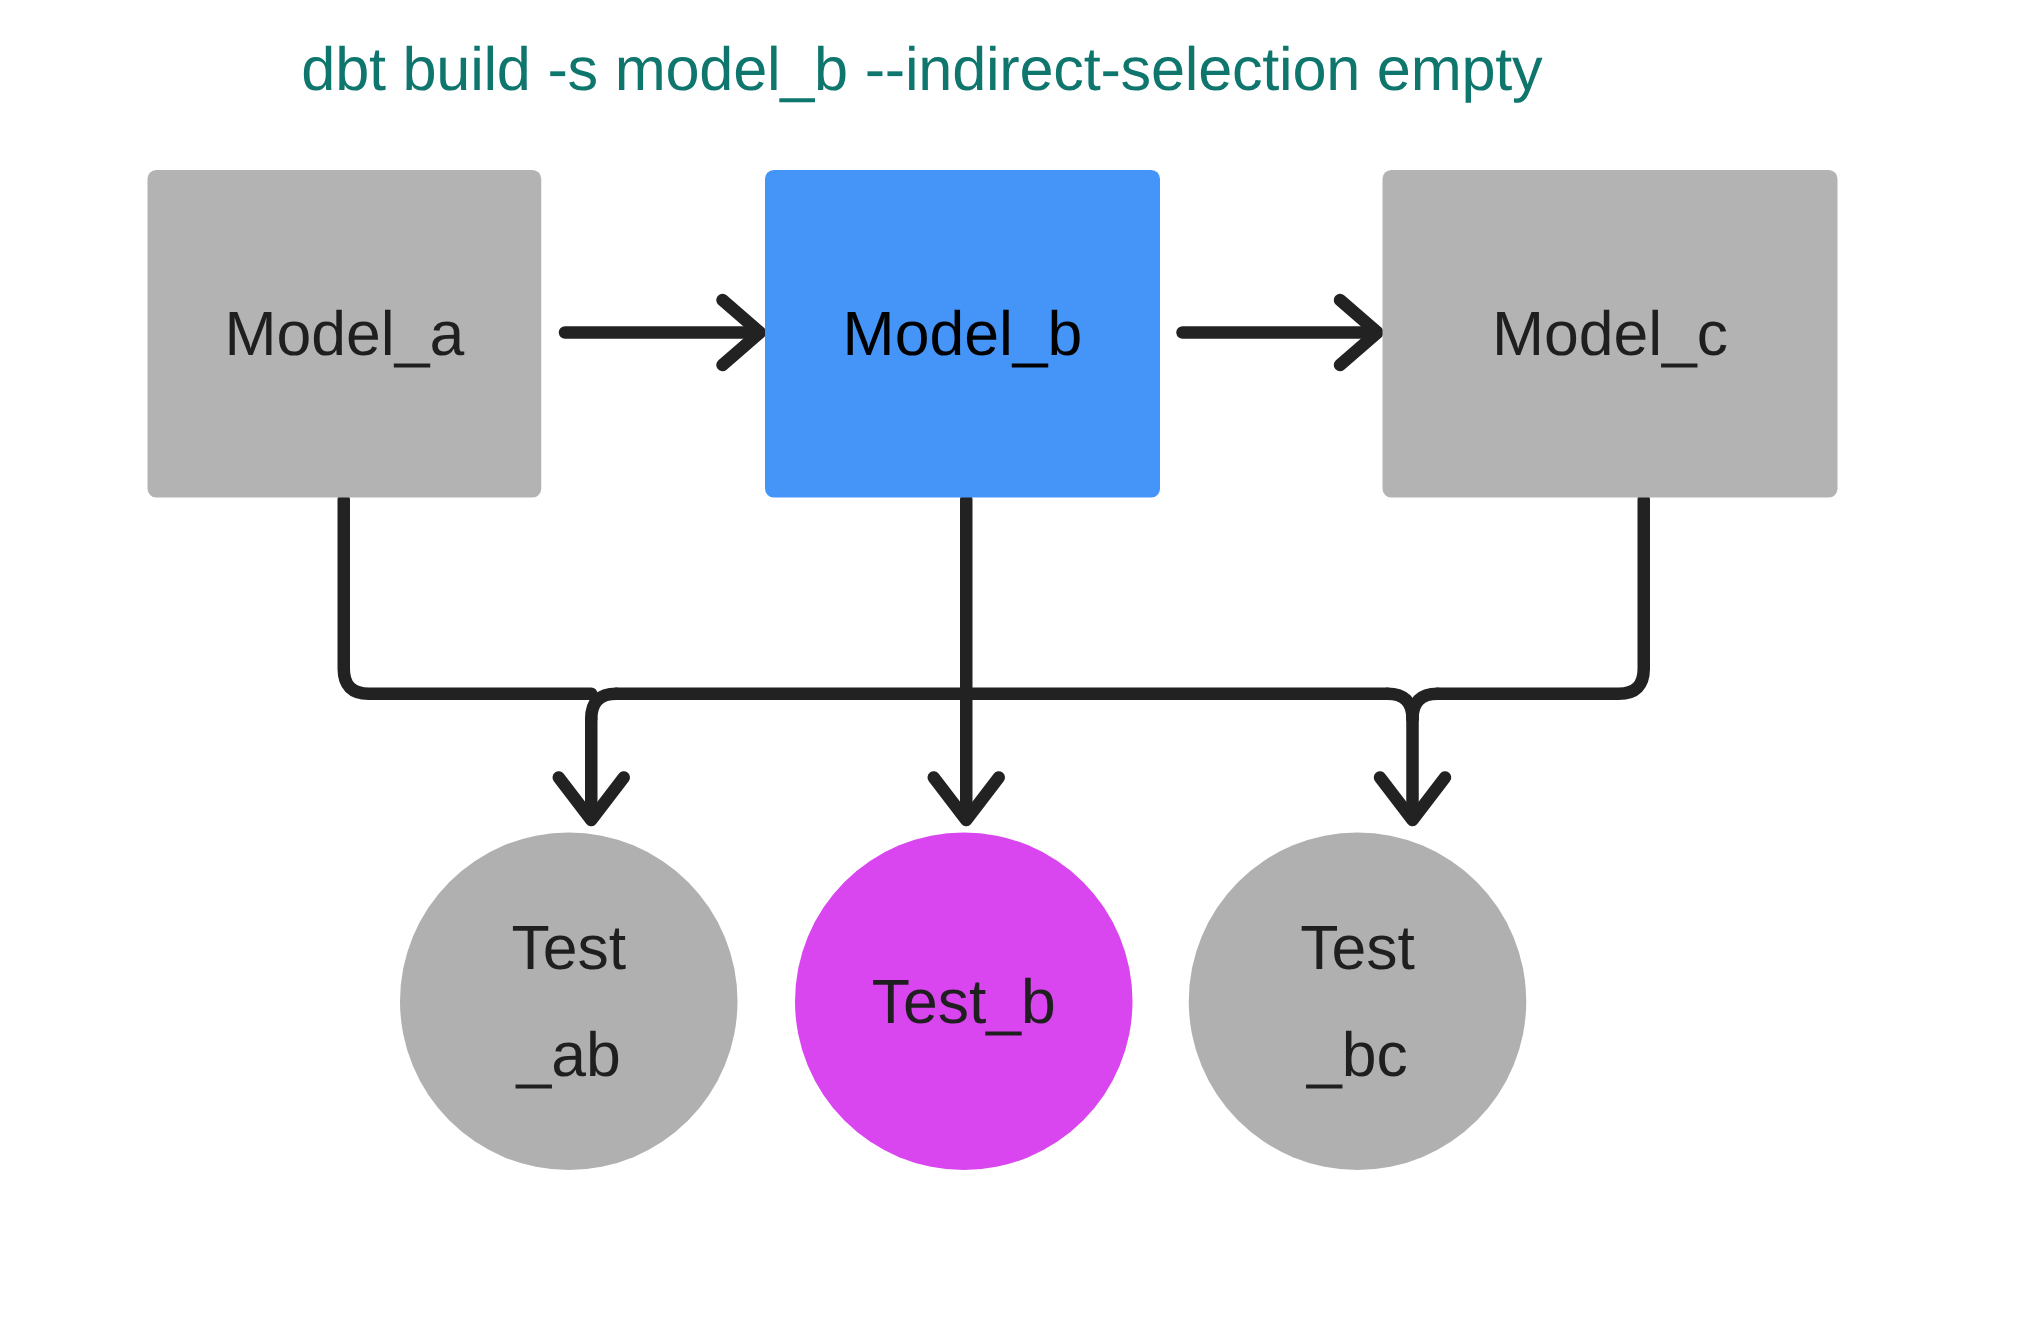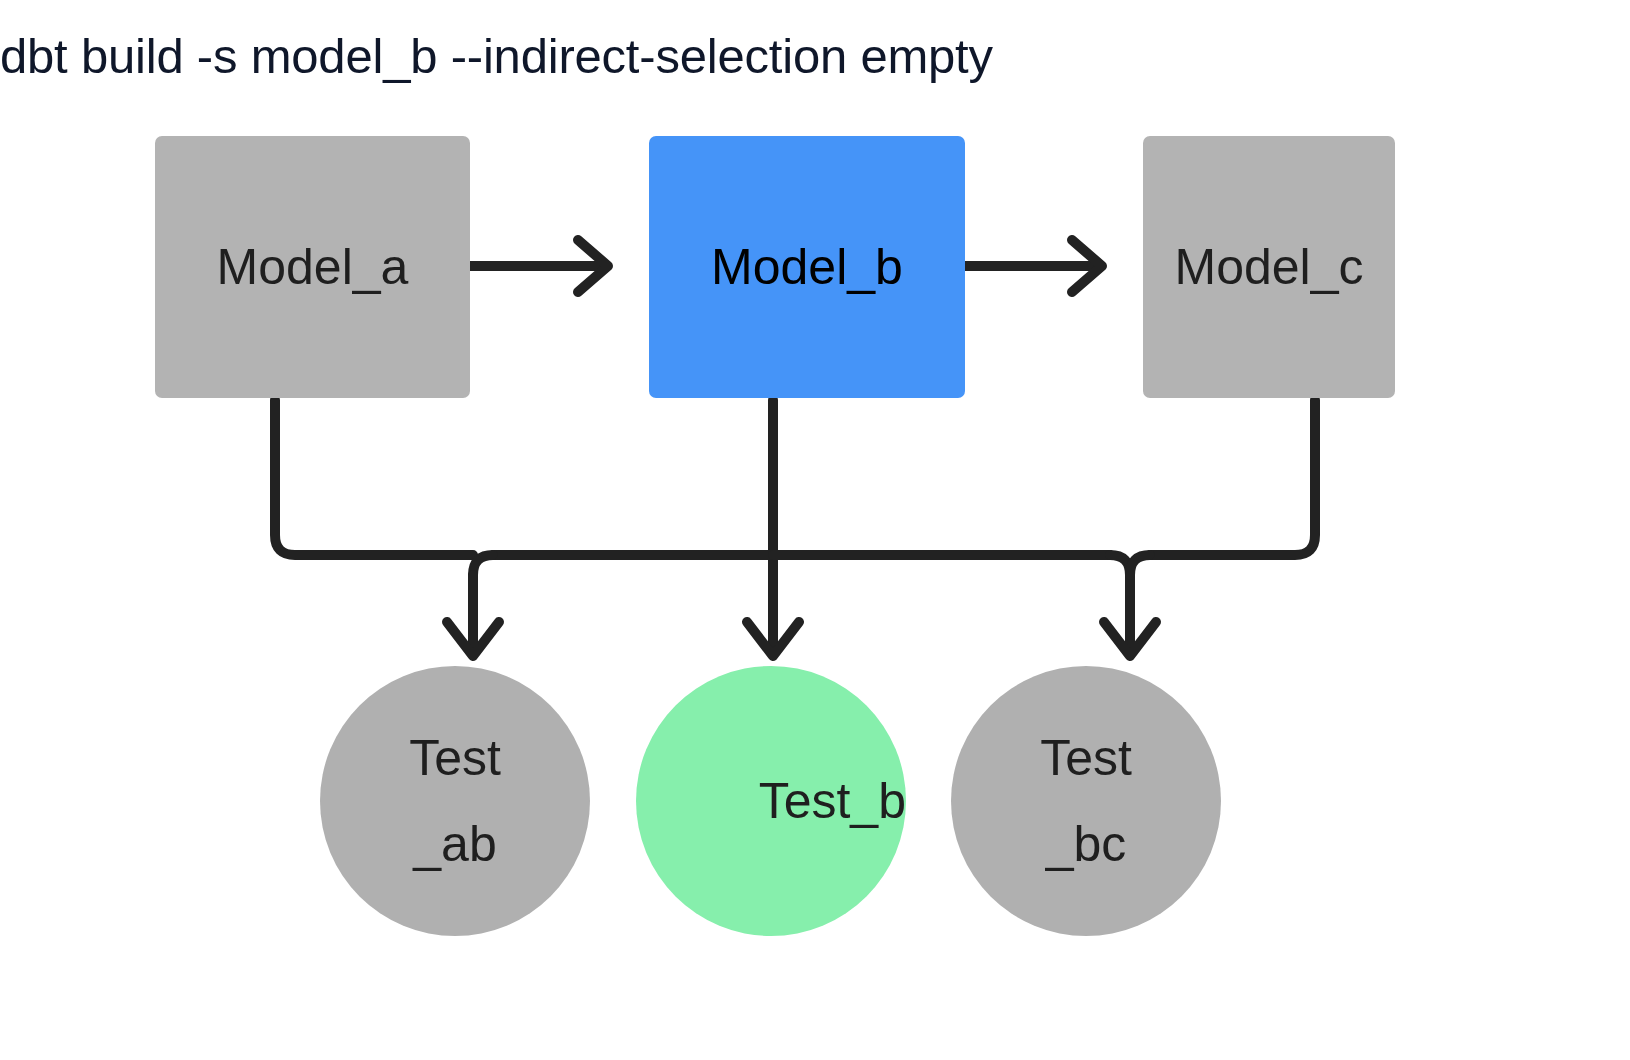--- a/index.html
+++ b/index.html
@@ -27,34 +27,34 @@
     top: 0;
     width: 1630px;
     height: 1060px;
     pointer-events: none;
   }
   .title {
     position: absolute;
     left: 0;
     top: 28px;
     width: 1475px;
+    text-align: center;
     font-size: 49px;
     font-weight: 400;
     letter-spacing: -0.2px;
-    color: #0f172a;
+    color: #0f766e;
     white-space: nowrap;
   }
   .node-box {
     position: absolute;
     border-radius: 7px;
     display: flex;
     align-items: center;
     justify-content: center;
     box-sizing: border-box;
-    margin-left: 37px;
   }
   .node-box .node-label {
     font-size: 50px;
     line-height: 1.05;
     text-align: center;
     white-space: nowrap;
   }
   .node-circle {
     position: absolute;
     border-radius: 50%;
@@ -64,24 +64,24 @@
     box-sizing: border-box;
   }
   .node-circle .node-label {
     font-size: 50px;
     line-height: 1.72;
     text-align: center;
     white-space: pre-line;
   }
   #box-model-a { left: 118px;  top: 136px; width: 315px; height: 262px; background: #b3b3b3; }
   #box-model-b { left: 612px;  top: 136px; width: 316px; height: 262px; background: #4594f8; }
-  #box-model-c { left: 1106px; top: 136px; width: 252px; height: 262px; background: #b3b3b3; }
+  #box-model-c { left: 1106px; top: 136px; width: 364px; height: 262px; background: #b3b3b3; }
   #box-model-b .node-label { color: #000000; }
   #circle-test-ab { left: 320px;  top: 666px; width: 270px; height: 270px; background: #b0b0b0; }
-  #circle-test-b  { left: 636px;  top: 666px; width: 270px; height: 270px; background: #86efac; justify-content: flex-end; }
+  #circle-test-b  { left: 636px;  top: 666px; width: 270px; height: 270px; background: #d946ef; }
   #circle-test-bc { left: 951px;  top: 666px; width: 270px; height: 270px; background: #b0b0b0; }
 </style>
 </head>
 <body>
 
 <div id="canvas">
 
   <div class="title">dbt build -s model_b --indirect-selection empty</div>
 
   <svg id="edges" viewBox="0 0 1630 1060">

